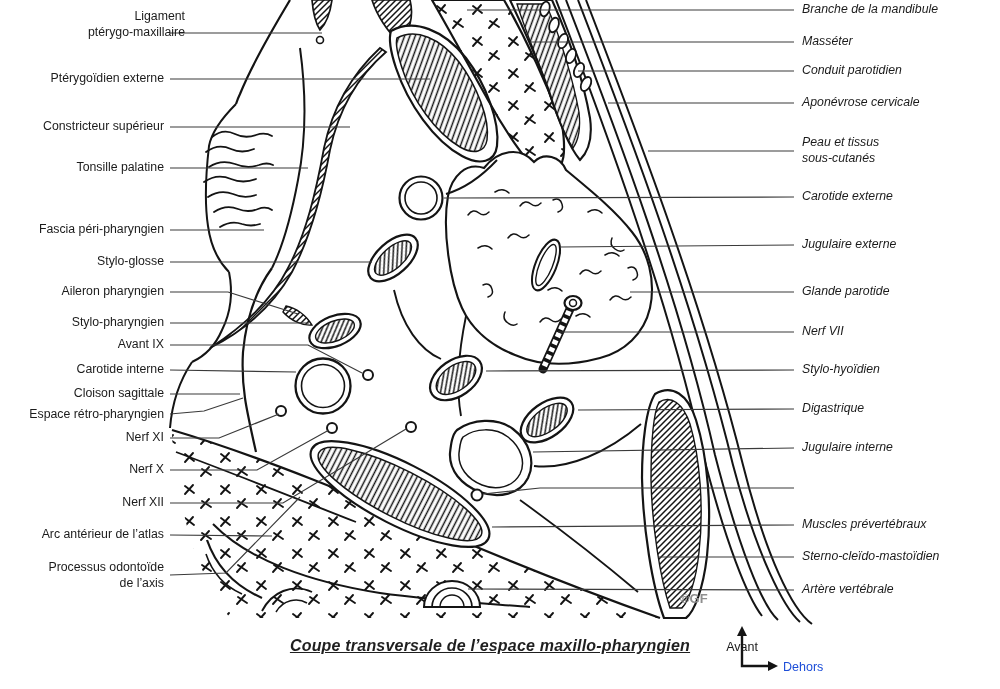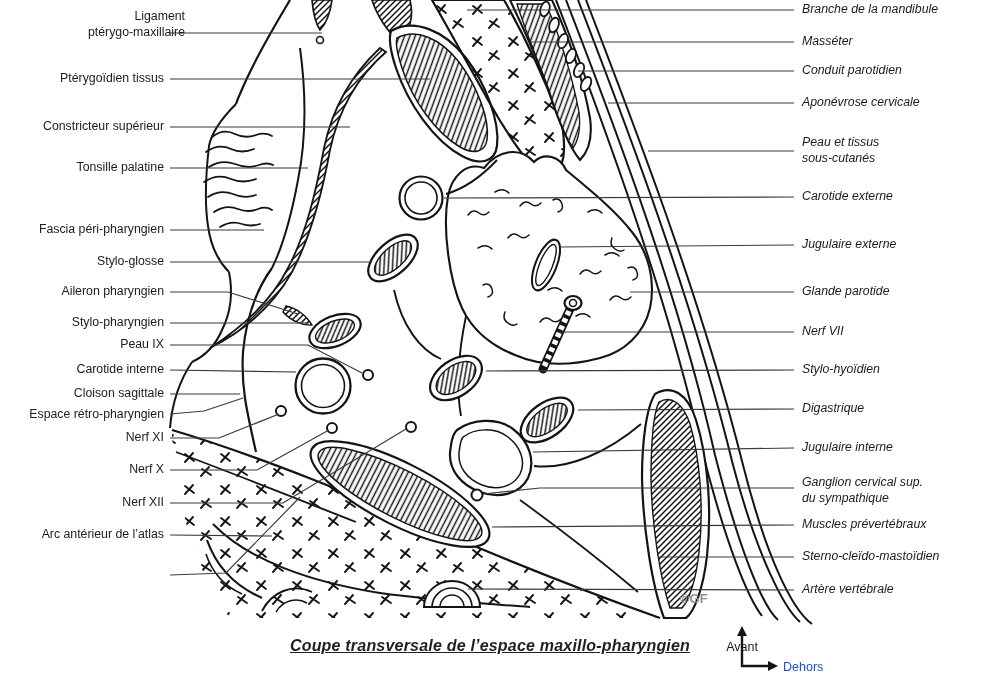--- a/index.html
+++ b/index.html
@@ -245,51 +245,51 @@
 
     <g stroke="#141414" stroke-width="2.4" fill="#141414">
       <polyline points="742,634 742,666 770,666" fill="none"></polyline>
       <polygon points="742,626 737,636 747,636" stroke="none"></polygon>
       <polygon points="778,666 768,661 768,671" stroke="none"></polygon>
     </g>
   </svg>
 
   <div class="lbl l" style="right:815px;top:9px;">Ligament
 ptérygo-maxillaire</div>
-  <div class="lbl l" style="right:836px;top:71px">Ptérygoïdien tissus</div>
+  <div class="lbl l" style="right:836px;top:71px">Ptérygoïdien externe</div>
   <div class="lbl l" style="right:836px;top:119px">Constricteur supérieur</div>
   <div class="lbl l" style="right:836px;top:160px">Tonsille palatine</div>
   <div class="lbl l" style="right:836px;top:222px">Fascia péri-pharyngien</div>
   <div class="lbl l" style="right:836px;top:254px">Stylo-glosse</div>
   <div class="lbl l" style="right:836px;top:284px">Aileron pharyngien</div>
   <div class="lbl l" style="right:836px;top:315px">Stylo-pharyngien</div>
-  <div class="lbl l" style="right:836px;top:337px">Peau IX</div>
+  <div class="lbl l" style="right:836px;top:337px">Avant IX</div>
   <div class="lbl l" style="right:836px;top:362px">Carotide interne</div>
   <div class="lbl l" style="right:836px;top:386px">Cloison sagittale</div>
   <div class="lbl l" style="right:836px;top:407px">Espace rétro-pharyngien</div>
   <div class="lbl l" style="right:836px;top:430px">Nerf XI</div>
   <div class="lbl l" style="right:836px;top:462px">Nerf X</div>
   <div class="lbl l" style="right:836px;top:495px">Nerf XII</div>
   <div class="lbl l" style="right:836px;top:527px">Arc antérieur de l’atlas</div>
+  <div class="lbl l" style="right:836px;top:560px">Processus odontoïde
+de l’axis</div>
 
   <div class="lbl r" style="left:802px;top:2px">Branche de la mandibule</div>
   <div class="lbl r" style="left:802px;top:34px">Masséter</div>
   <div class="lbl r" style="left:802px;top:63px">Conduit parotidien</div>
   <div class="lbl r" style="left:802px;top:95px">Aponévrose cervicale</div>
   <div class="lbl r" style="left:802px;top:135px">Peau et tissus
 sous-cutanés</div>
   <div class="lbl r" style="left:802px;top:189px">Carotide externe</div>
   <div class="lbl r" style="left:802px;top:237px">Jugulaire externe</div>
   <div class="lbl r" style="left:802px;top:284px">Glande parotide</div>
   <div class="lbl r" style="left:802px;top:324px">Nerf VII</div>
   <div class="lbl r" style="left:802px;top:362px">Stylo-hyoïdien</div>
   <div class="lbl r" style="left:802px;top:401px">Digastrique</div>
   <div class="lbl r" style="left:802px;top:440px">Jugulaire interne</div>
-  <div class="lbl r" style="left:802px;top:475px">Ganglion cervical sup.
-du sympathique</div>
   <div class="lbl r" style="left:802px;top:517px">Muscles prévertébraux</div>
   <div class="lbl r" style="left:802px;top:549px">Sterno-cleïdo-mastoïdien</div>
   <div class="lbl r" style="left:802px;top:582px">Artère vertébrale</div>
 
   <div id="caption">Coupe transversale de l’espace maxillo-pharyngien</div>
   <div id="copyright">©GF</div>
   <div id="compass-up">Avant</div>
   <div id="compass-right">Dehors</div>
 </div>
 

